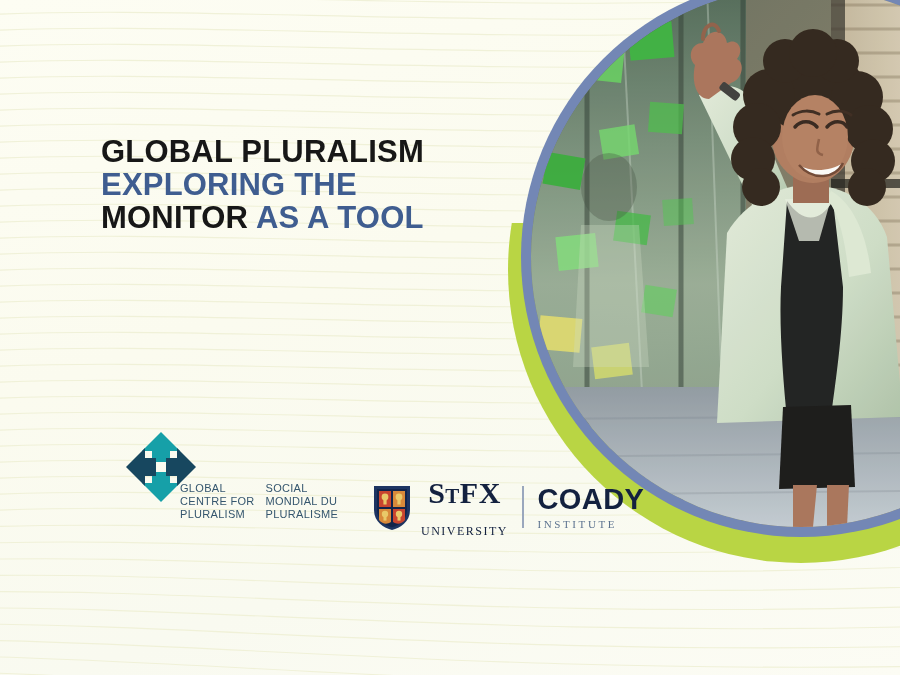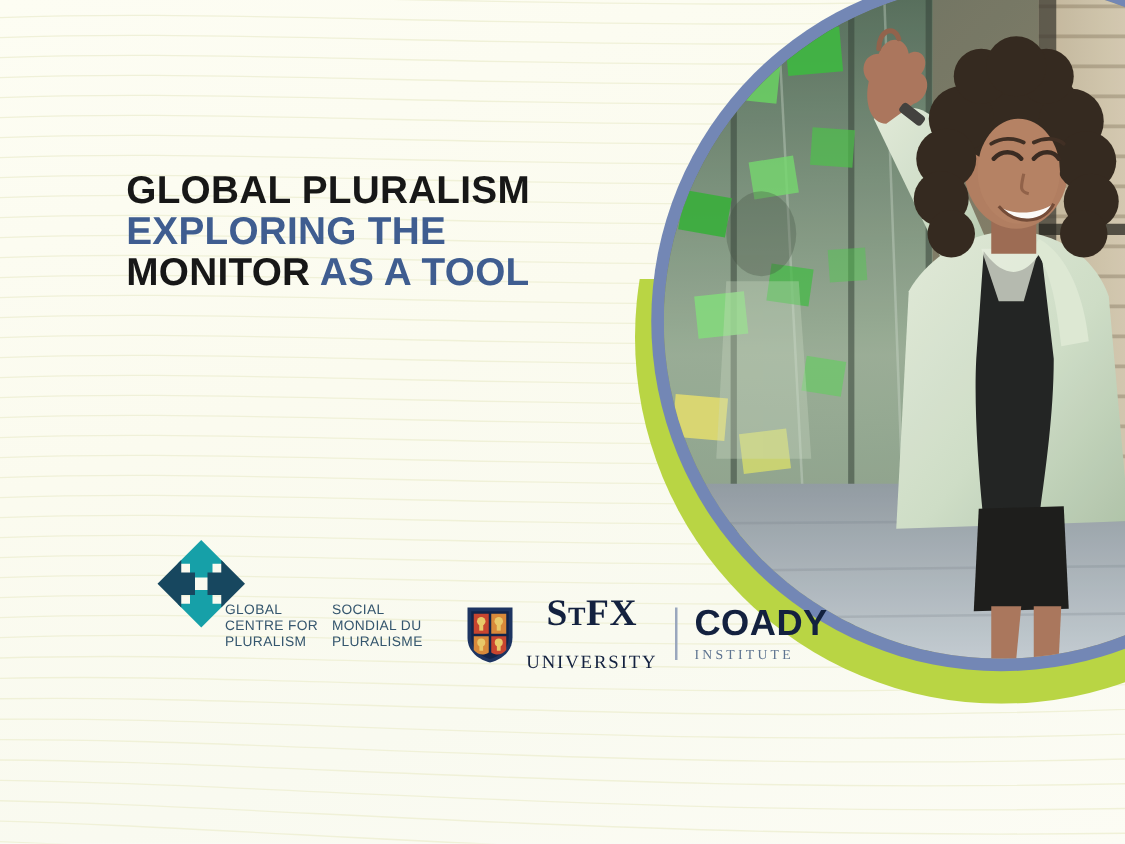--- a/index.html
+++ b/index.html
@@ -125,21 +125,21 @@
   .stfx-main {
     font-family: "Liberation Serif", serif;
     font-size: 30px;
     font-weight: bold;
     color: #13213f;
     letter-spacing: 0.5px;
   }
   .stfx-main .sm { font-size: 21px; }
   .stfx-sub {
     font-family: "Liberation Serif", serif;
-    font-size: 15px;
+    font-size: 12px;
     color: #13213f;
     letter-spacing: 1.5px;
     margin-top: 3px;
   }
   .divider-bar {
     width: 1.5px;
     height: 42px;
     background: #9aa7bd;
     margin: 0 14px;
   }

